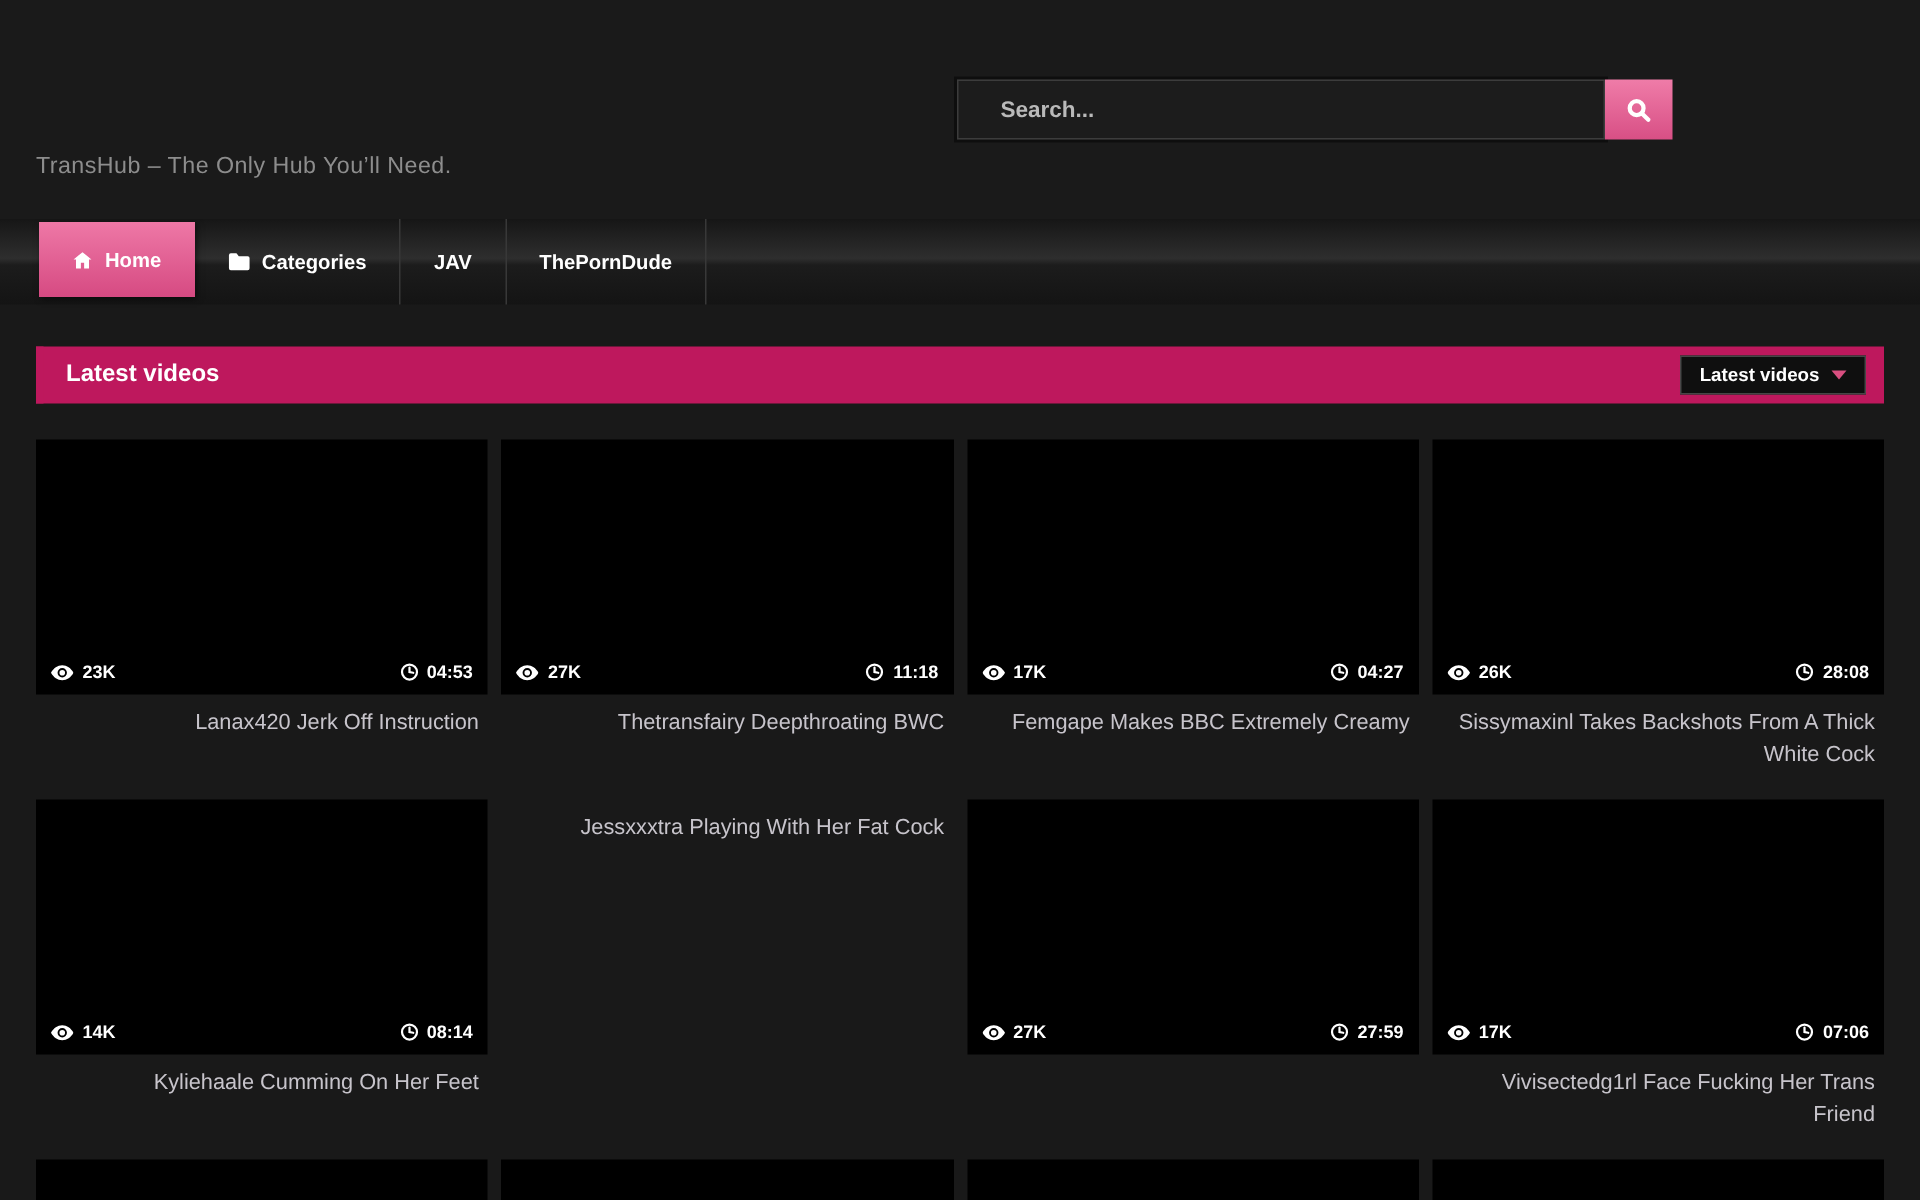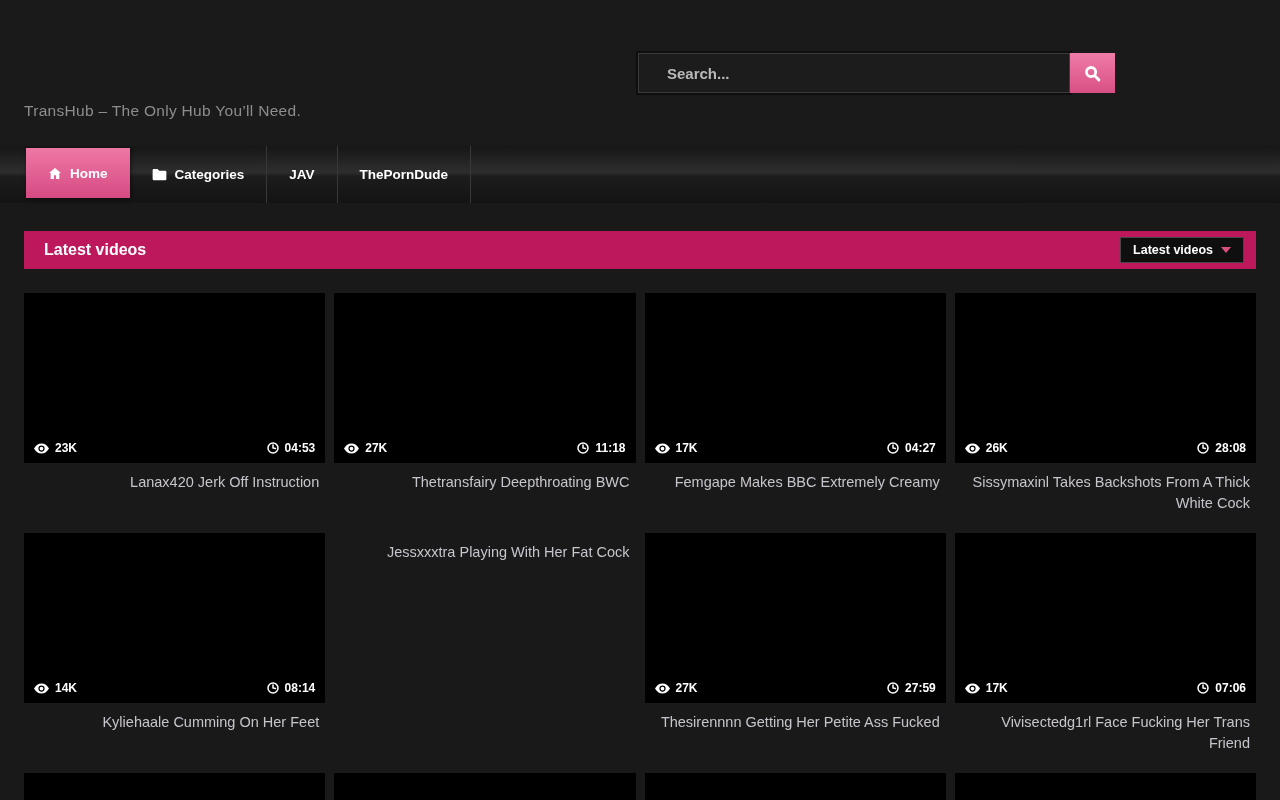--- a/index.html
+++ b/index.html
@@ -292,21 +292,20 @@
             <span>
               <svg width="12" height="12" viewBox="0 0 24 24" fill="none" stroke="#ffffff" stroke-width="3" stroke-linecap="round">
                 <circle cx="12" cy="12" r="10"></circle>
                 <polyline points="12 6 12 12 17 13"></polyline>
               </svg>
             </span>
             <span>27:59</span>
           </span>
       </div>
     </div>
-    <div class="vtitle">Thesirennnn Getting Her Petite Ass Fucked</div>
   </div>
 
   <div class="card">
     <div class="thumb">
       <div class="meta">
         <span class="m">
             <span>
               <svg width="15" height="11" viewBox="0 0 24 16" fill="#ffffff">
                 <path d="M12 0C7 0 2.7 3.1 0 8c2.7 4.9 7 8 12 8s9.3-3.1 12-8c-2.7-4.9-7-8-12-8zm0 13a5 5 0 110-10 5 5 0 010 10zm0-8a3 3 0 100 6 3 3 0 000-6z"></path>
               </svg>

